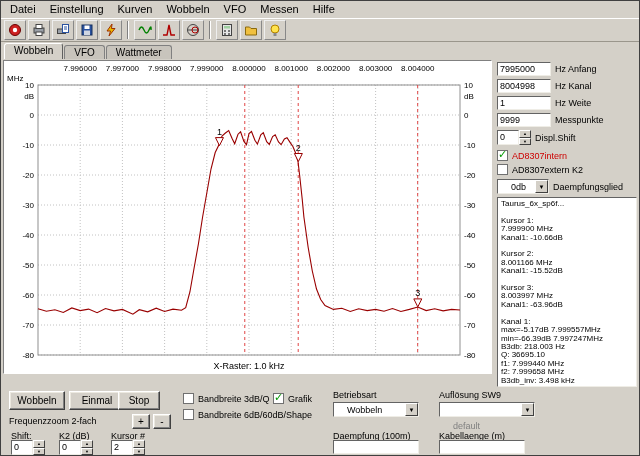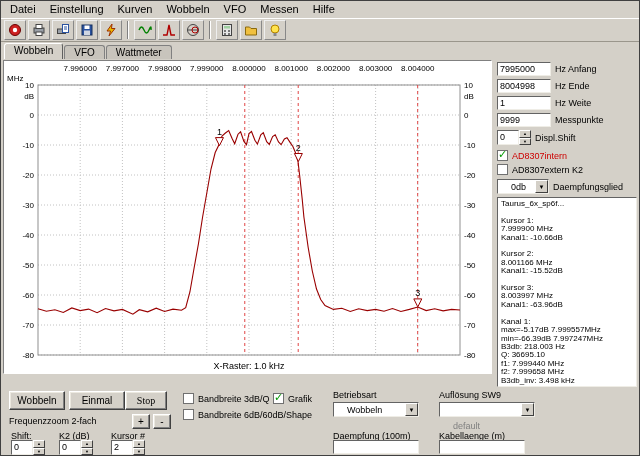--- a/index.html
+++ b/index.html
@@ -232,21 +232,21 @@
         </svg>
     </div>
 
     <div class="side-panel">
       <div class="frow">
         <input class="tbox" style="width: 54px;" value="7995000">
         <span class="flabel">Hz Anfang</span>
       </div>
       <div class="frow">
         <input class="tbox" style="width: 54px;" value="8004998">
-        <span class="flabel">Hz Ende</span>
+        <span class="flabel">Hz Kanal</span>
       </div>
       <div class="frow">
         <input class="tbox" style="width: 54px;" value="1">
         <span class="flabel">Hz Weite</span>
       </div>
       <div class="frow">
         <input class="tbox" style="width: 54px;" value="9999">
         <span class="flabel">Messpunkte</span>
       </div>
       <div class="frow">
@@ -296,21 +296,21 @@
 f1: 7.999440 MHz
 f2: 7.999658 MHz
 B3db_inv: 3.498 kHz
 Q_inv: 2286.09</div>
     </div>
   </div>
 
   <div class="bottom">
     <button class="btn abs" style="left:8px; top:4px; width:56px; height:19px;">Wobbeln</button>
     <button class="btn abs" style="left:68px; top:4px; width:56px; height:19px;">Einmal</button>
-    <button class="btn abs" style="left:124px; top:4px; width:42px; height:19px;font-family:Liberation Serif, serif;">Stop</button>
+    <button class="btn abs" style="left:117px; top:4px; width:42px; height:19px;">Stop</button>
 
     <span class="small-label abs" style="left:8px; top:29px;">Frequenzzoom 2-fach</span>
     <button class="btn abs" style="left:131px; top:27px; width:18px; height:15px;">+</button>
     <button class="btn abs" style="left:152px; top:27px; width:18px; height:15px;">-</button>
 
     <span class="abs" style="left:182px; top:6px; display:flex; gap:4px; align-items:center;">
       <span class="cb"></span>
       <span class="small-label">Bandbreite 3dB/Q</span>
     </span>
     <span class="abs" style="left:182px; top:22px; display:flex; gap:4px; align-items:center;">

